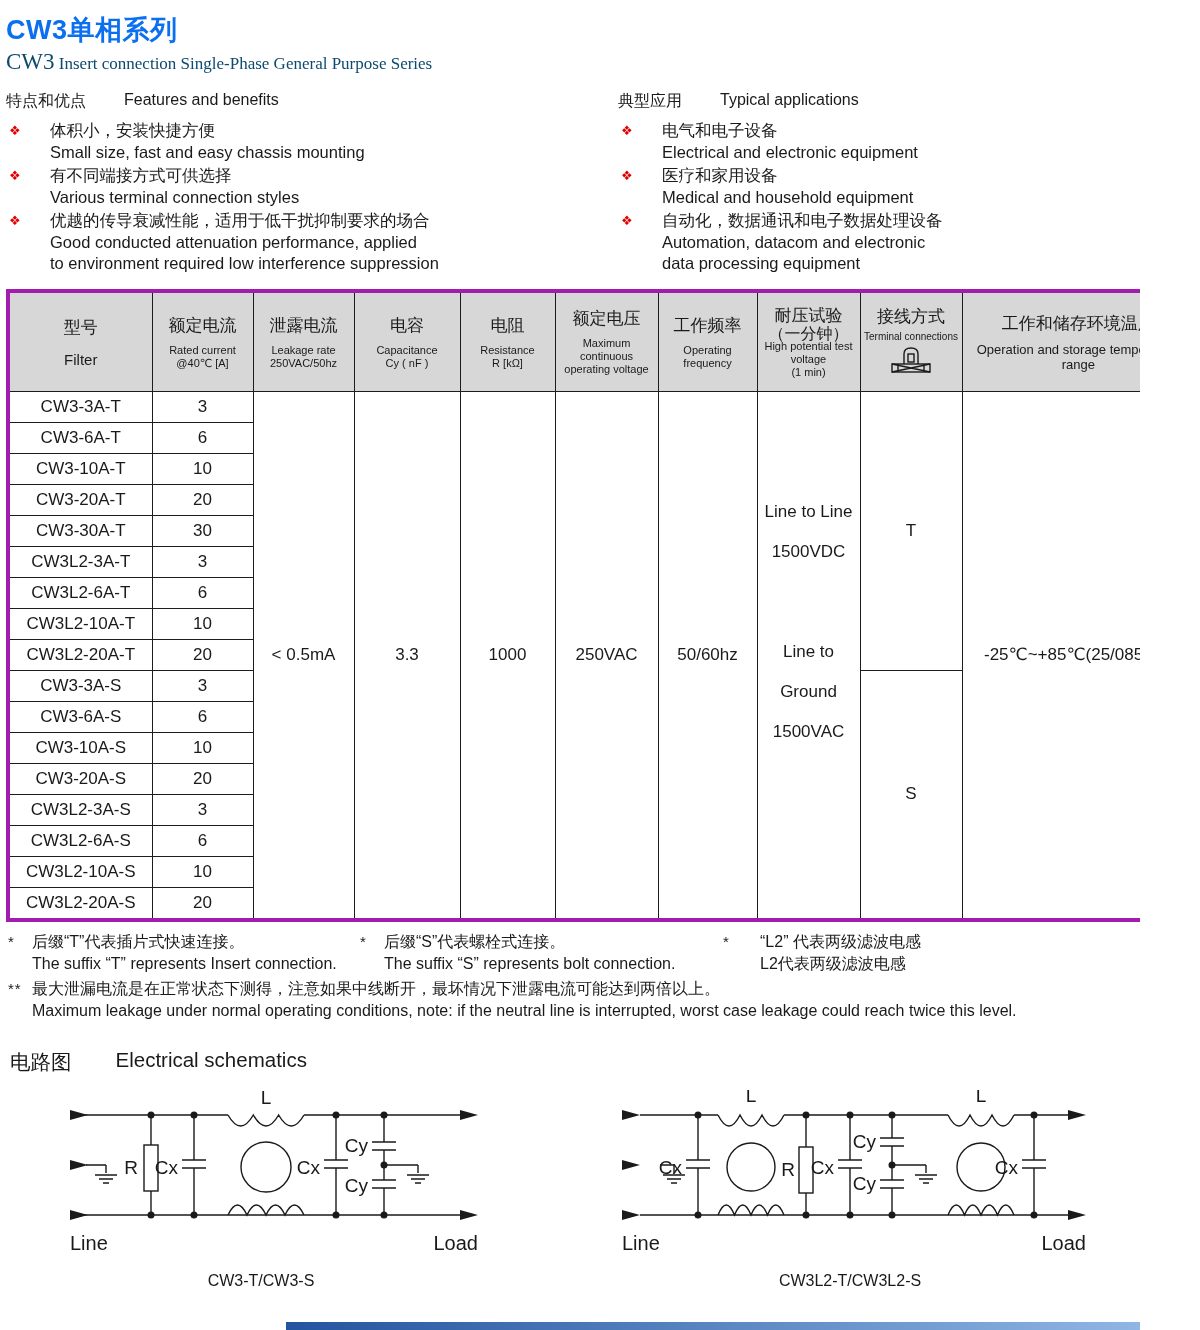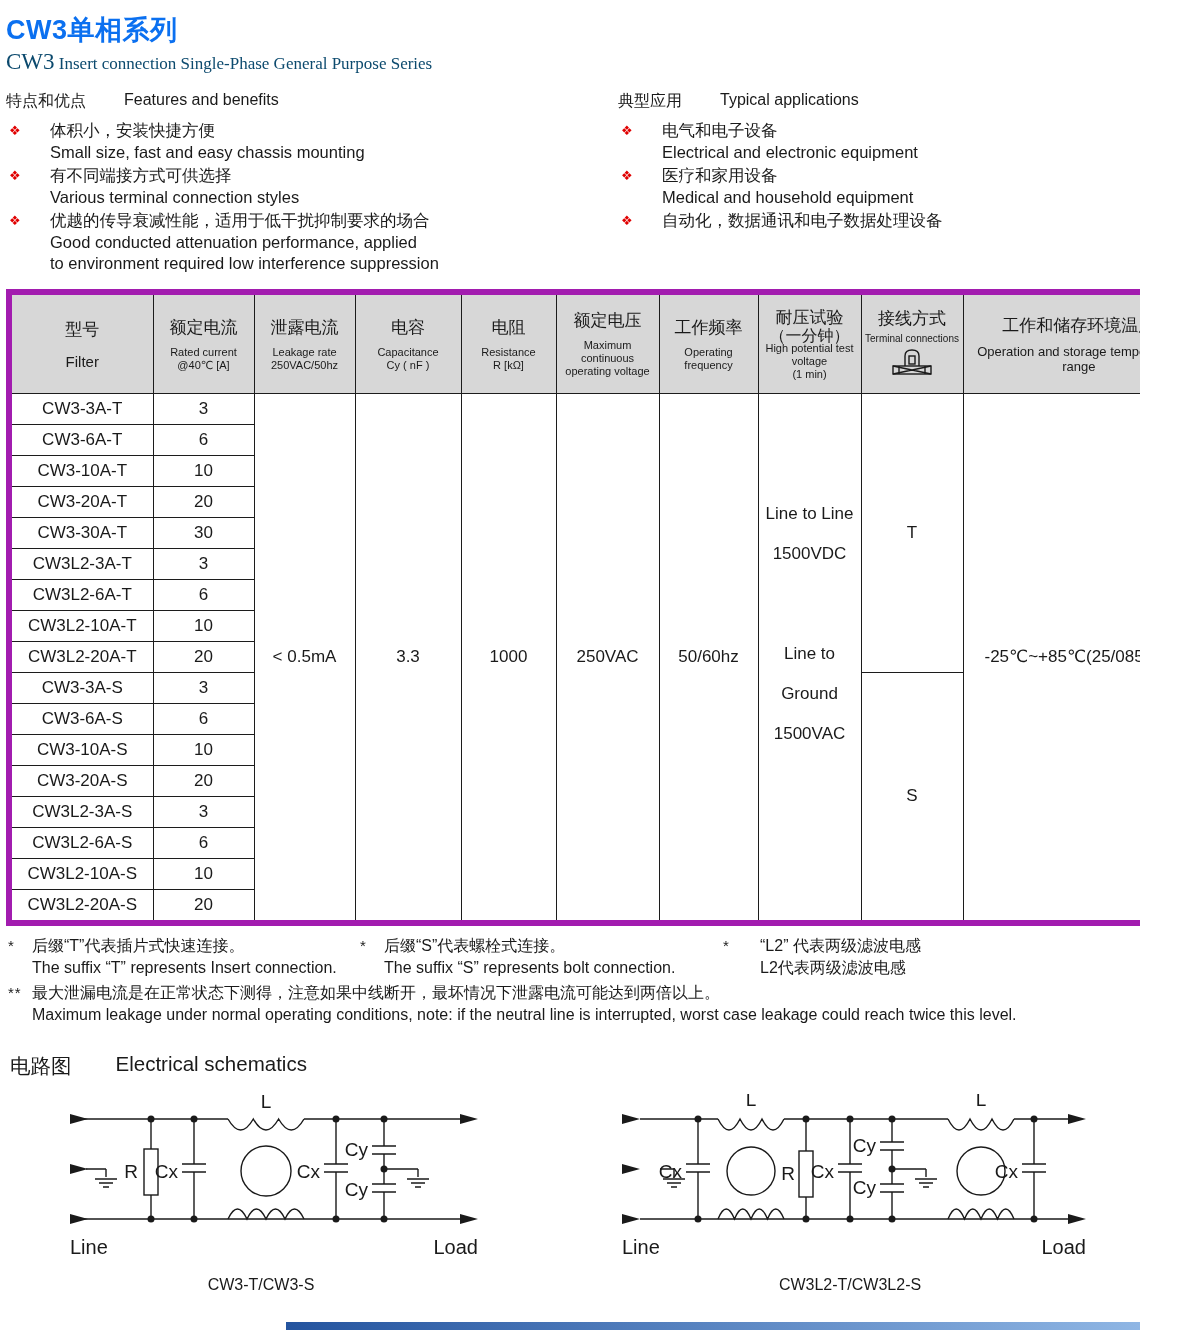--- a/index.html
+++ b/index.html
@@ -16,21 +16,21 @@
   
   .two-col { display:grid; grid-template-columns:612px 1fr; padding:16px 0 0 6px; }
   .sec-head { font-size:16px; margin-bottom:8px; display:flex; gap:38px; }
   .b-item { display:grid; grid-template-columns:44px 1fr; margin-bottom:2px; }
   .diamond { color:#e00000; font-size:13px; padding-left:3px; padding-top:3px; }
   .b-zh { font-size:16.5px; line-height:21.5px; }
   .b-en { font-size:16.5px; line-height:21.5px; white-space:pre-line; }
 
   
   .spec-table { border-collapse:collapse; table-layout:fixed; width:1188px; margin:12px 0 0 6px;
-                border:6px solid #a21caf; }
+                border:4px solid #a21caf; }
   .spec-table th, .spec-table td { border:1px solid #1c1c1c; text-align:center; vertical-align:middle; padding:0; }
   .spec-table thead th { background:#d7d7d7; height:94px; font-weight:400; padding:2px; }
   .th-zh  { font-size:17px; margin-bottom:7px; }
   .th-zh2 { font-size:16px; line-height:12px; }
   .th-en  { font-size:11px; line-height:13px; }
   .th-en-big { font-size:15px; margin-top:12px; }
   .th-en-mid { font-size:13px; line-height:15px; }
   .conn-icon { margin-top:3px; }
   .spec-table tbody td { height:30px; font-size:17px; }
   td.hp-cell { vertical-align:top; }
@@ -122,20 +122,22 @@
         <span class="diamond">❖</span>
         <div>
             <div class="b-zh">医疗和家用设备</div>
              <div class="b-en">Medical and household equipment</div>
           </div>
       </div>
       <div class="b-item">
         <span class="diamond">❖</span>
         <div>
             <div class="b-zh">自动化，数据通讯和电子数据处理设备</div>
+             <div class="b-en">Automation, datacom and electronic
+data processing equipment</div>
           </div>
       </div>
     </section>
   </div>
 
   <table class="spec-table">
     <colgroup>
       <col style="width:144px">
         <col style="width:101px">
         <col style="width:101px">

